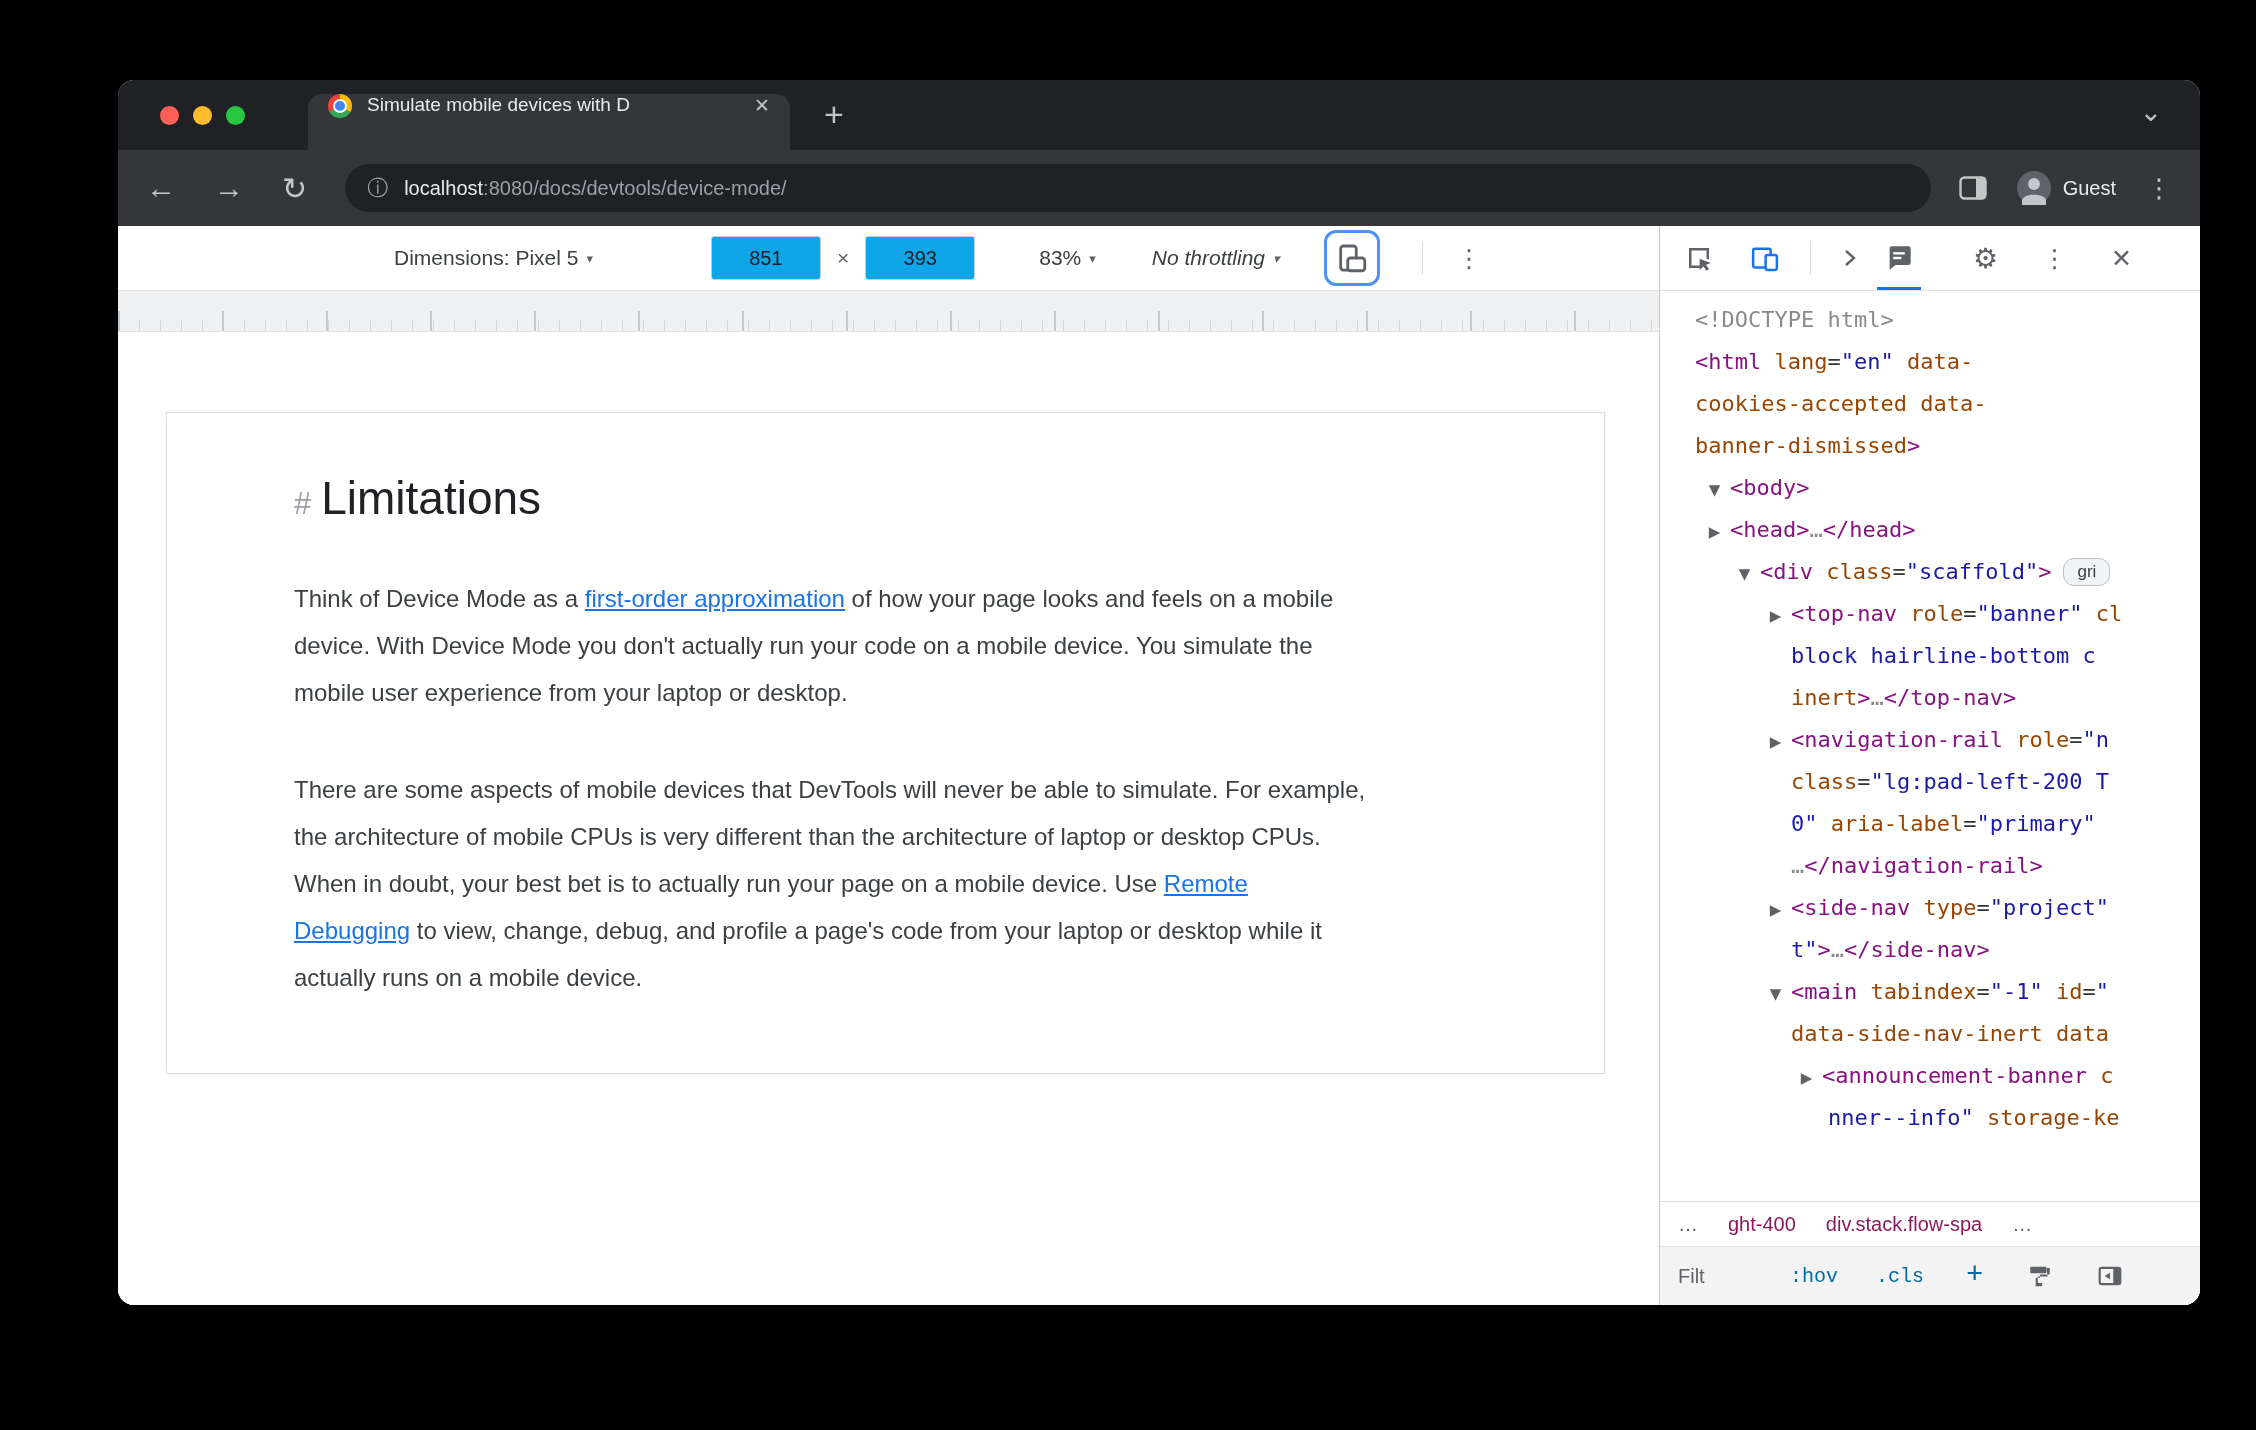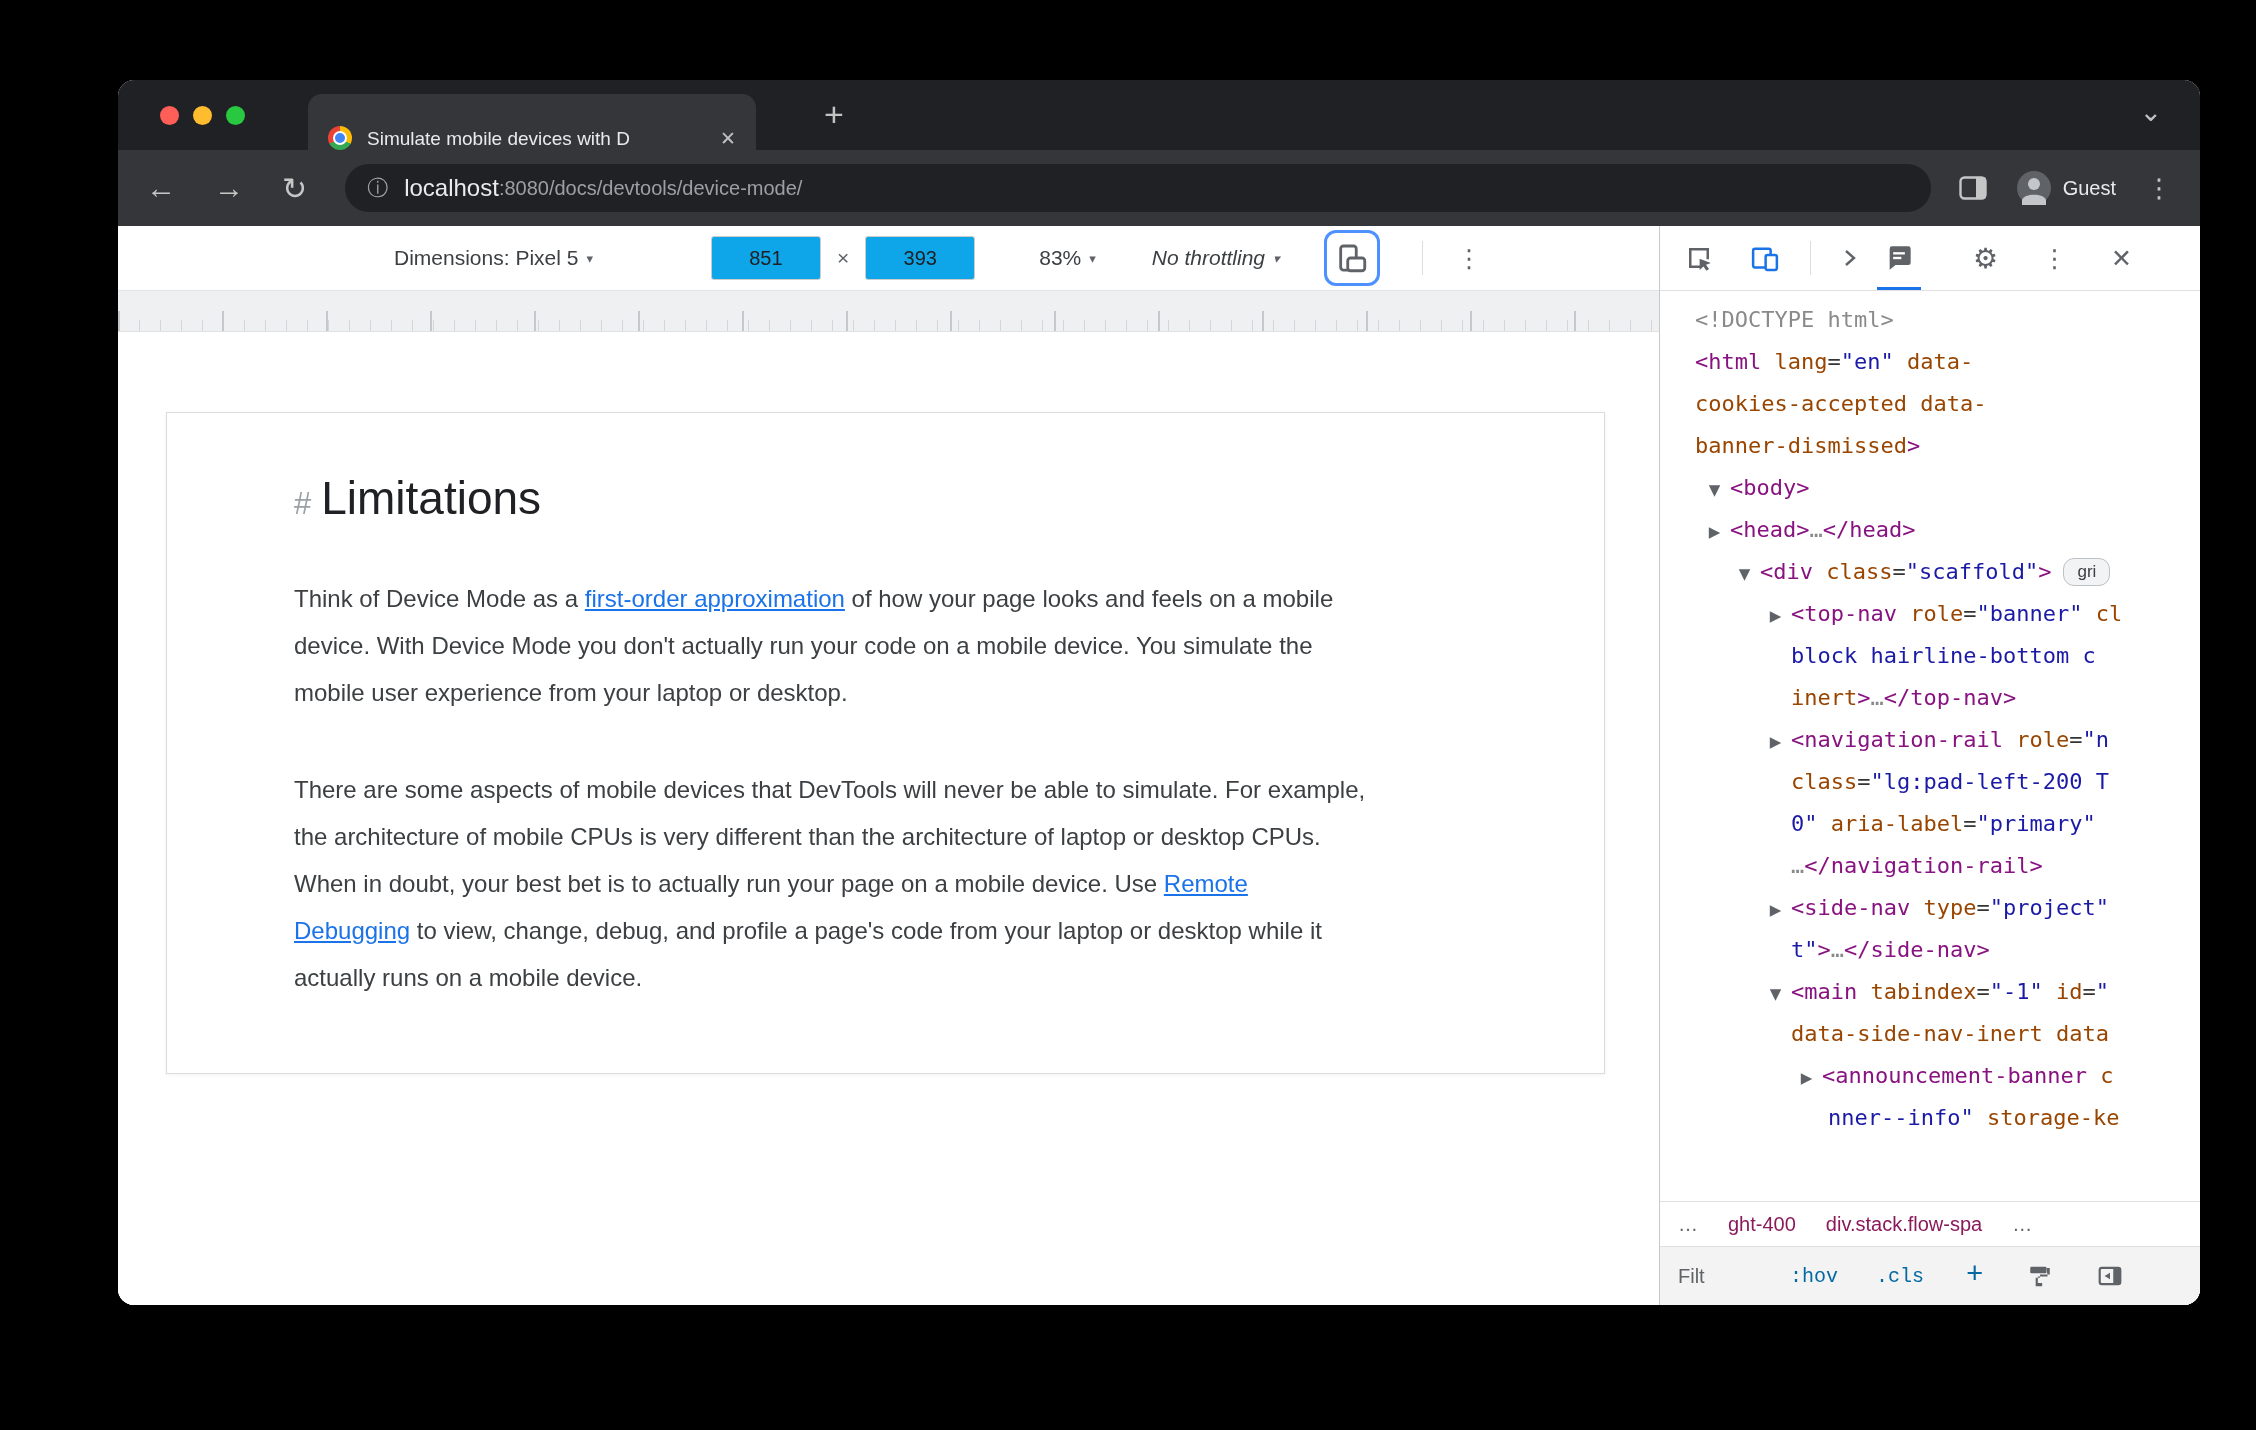--- a/index.html
+++ b/index.html
@@ -5,34 +5,34 @@
   html,body{margin:0;padding:0;}
   body{width:2256px;height:1430px;background:#000;font-family:"Liberation Sans",sans-serif;position:relative;overflow:hidden;}
 
   .window{position:absolute;left:118px;top:80px;width:2082px;height:1225px;border-radius:16px;overflow:hidden;background:#fff;display:flex;flex-direction:column;box-shadow:0 24px 70px rgba(0,0,0,.65);}
 
   
   .tabstrip{height:70px;background:#202124;flex:none;position:relative;display:flex;align-items:center;}
   .lights{display:flex;gap:14px;margin-left:42px;}
   .light{width:19px;height:19px;border-radius:50%;}
   .light.red{background:#ff5f57;} .light.yellow{background:#febc2e;} .light.green{background:#28c840;}
-  .tab{position:absolute;left:190px;bottom:0;height:56px;width:448px;background:#35363a;border-radius:14px 14px 0 0;display:flex;align-items:flex-end;padding:0 20px;box-sizing:border-box;}
+  .tab{position:absolute;left:190px;bottom:0;height:56px;width:482px;background:#35363a;border-radius:14px 14px 0 0;display:flex;align-items:flex-start;padding:0 20px;box-sizing:border-box;}
   .chrome-logo{width:24px;height:24px;border-radius:50%;flex:none;position:relative;background:conic-gradient(from -120deg,#ea4335 0 120deg,#fbbc05 120deg 240deg,#34a853 240deg 360deg);}
   .chrome-logo::after{content:"";position:absolute;inset:5px;border-radius:50%;background:#4285f4;border:2px solid #fff;box-sizing:border-box;}
   .tab-title{color:#e8eaed;font-size:19px;margin-left:15px;white-space:nowrap;overflow:hidden;flex:1;}
   .tab-close{color:#bdc1c6;font-size:19px;margin-left:10px;flex:none;}
   .newtab{position:absolute;left:706px;top:14px;color:#c0c3c1;font-size:34px;line-height:40px;}
   .win-chevron{position:absolute;right:38px;top:16px;color:#c0c3c1;font-size:27px;}
 
   
   .toolbar{height:76px;background:#35363a;flex:none;display:flex;align-items:center;padding:0 28px;}
   .nav-btn{color:#c4c7c5;font-size:30px;margin-right:38px;flex:none;}
   .omnibox{flex:1;min-width:0;height:48px;background:#202124;border-radius:24px;display:flex;align-items:center;padding:0 22px;margin-right:28px;}
   .omni-info{color:#9aa0a6;font-size:21px;margin-right:16px;}
-  .url-host{color:#e8eaed;font-size:24px;white-space:nowrap;}
+  .url-host{color:#e8eaed;font-size:20px;white-space:nowrap;}
   .url-rest{color:#9aa0a6;font-size:20px;white-space:nowrap;}
   .sidepanel-btn{margin-right:30px;display:flex;align-items:center;}
   .guest-chip{display:flex;align-items:center;margin-right:30px;}
   .guest-label{color:#e8eaed;font-size:20px;margin-left:12px;}
   .kebab{color:#c4c7c5;font-size:26px;letter-spacing:0;}
 
   
   .main{flex:1;display:flex;min-height:0;background:#fff;}
   .left{flex:1;min-width:0;display:flex;flex-direction:column;}
 

